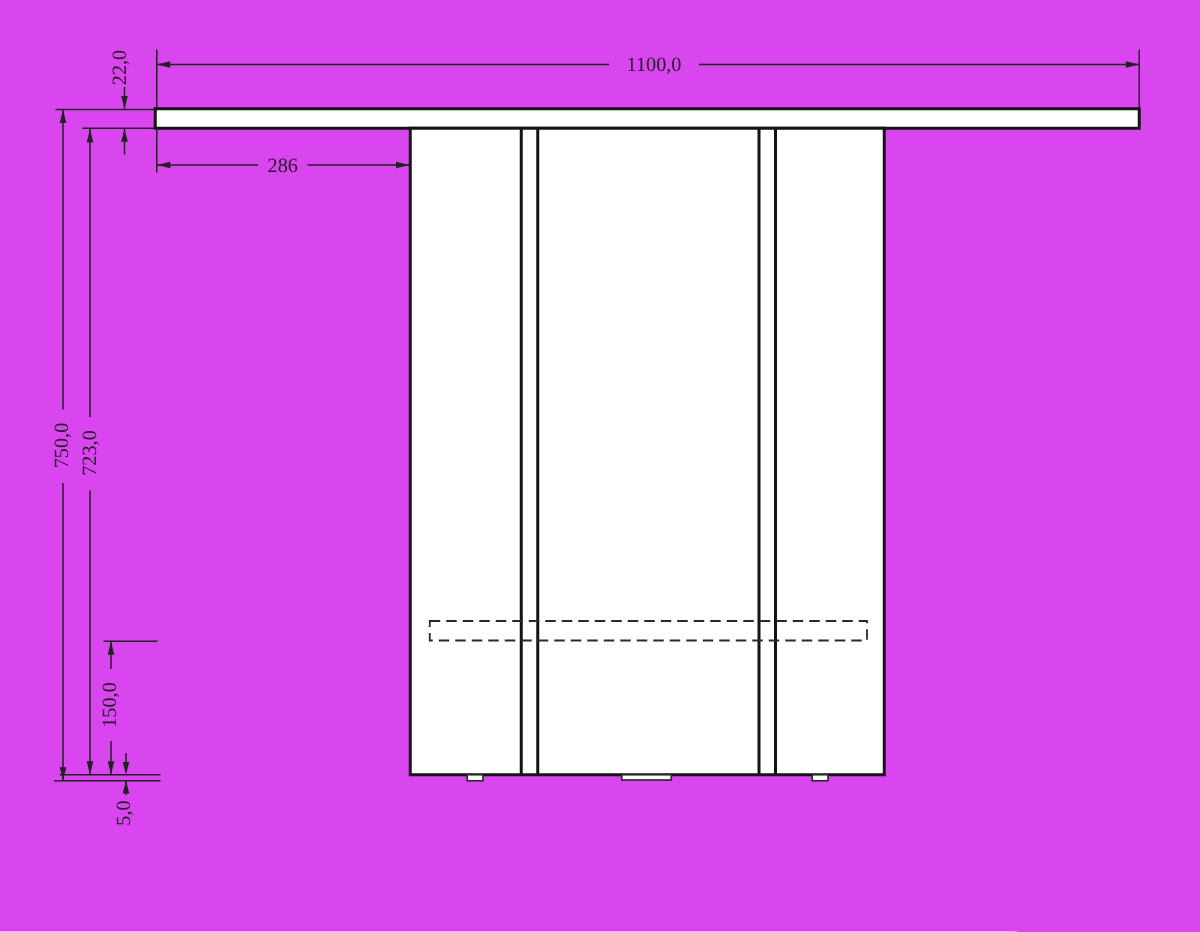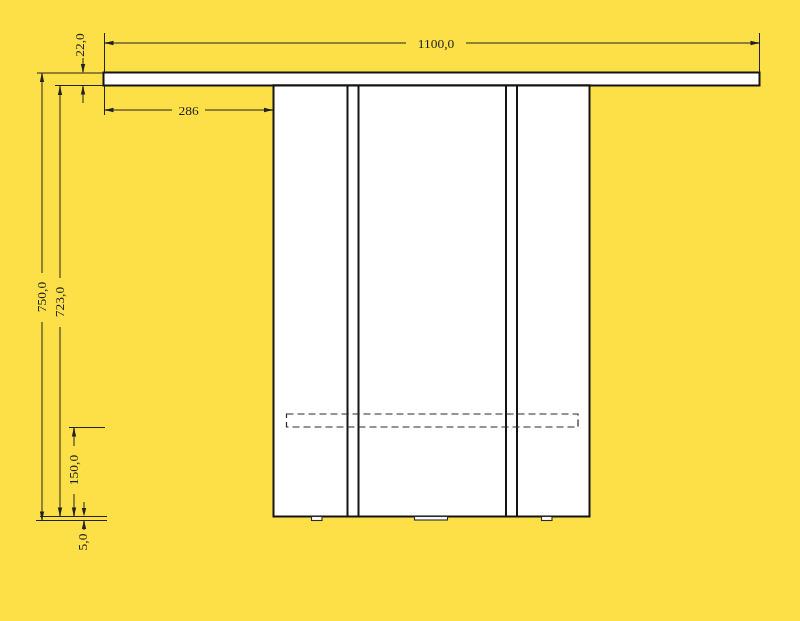--- a/index.html
+++ b/index.html
@@ -1,19 +1,19 @@
 <!DOCTYPE html>
 <html><head>
 <meta charset="utf-8">
 <style>
   html,body{margin:0;padding:0;background:#ffffff;}
   .canvas{
     position:relative;
     width:800px;height:621px;
-    background:#fde047;
+    background:#d946ef;
     font-family:"Liberation Serif","DejaVu Serif",serif;
     overflow:hidden;
     text-align:right;
   }
   svg{display:block;}
   .outline{stroke:#141414;stroke-width:2;fill:#ffffff;}
   .outline-line{stroke:#141414;stroke-width:2;fill:none;}
   .thin{stroke:#2a2a2a;stroke-width:1.1;fill:#ffffff;}
   .hidden-rail{stroke:#2a2a2a;stroke-width:1.2;fill:none;stroke-dasharray:7 4;}
   .dim{stroke:#222222;stroke-width:1;fill:none;}

